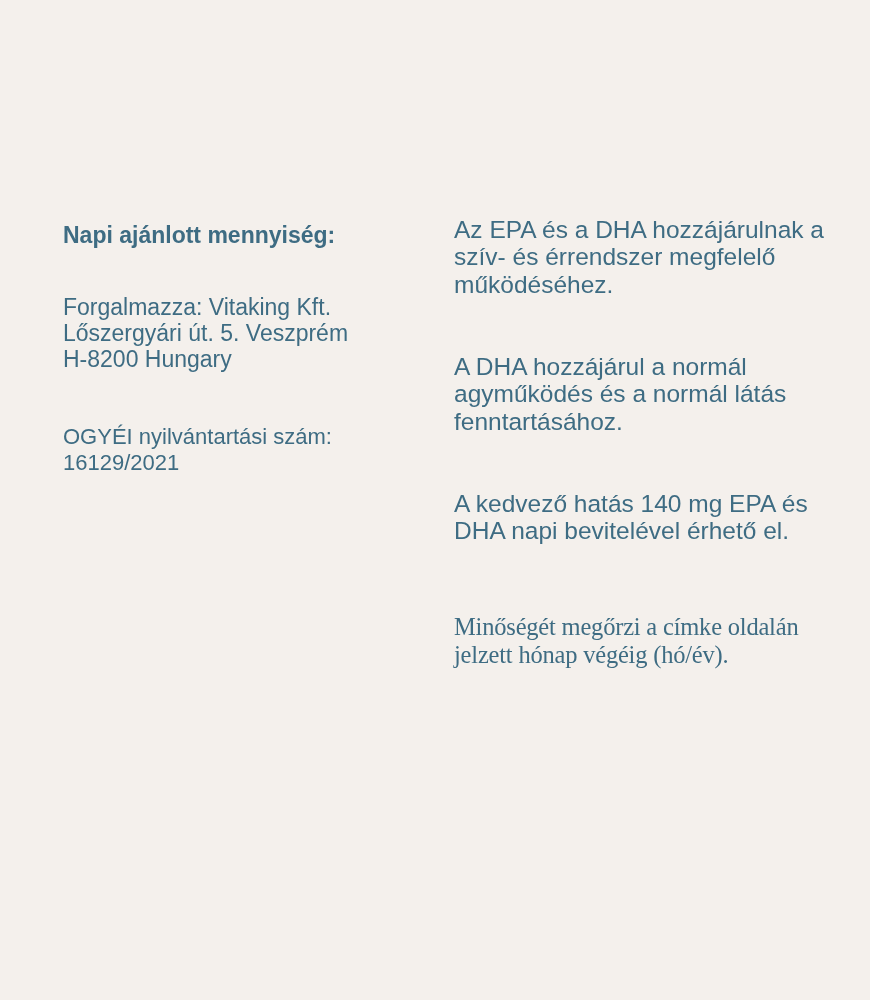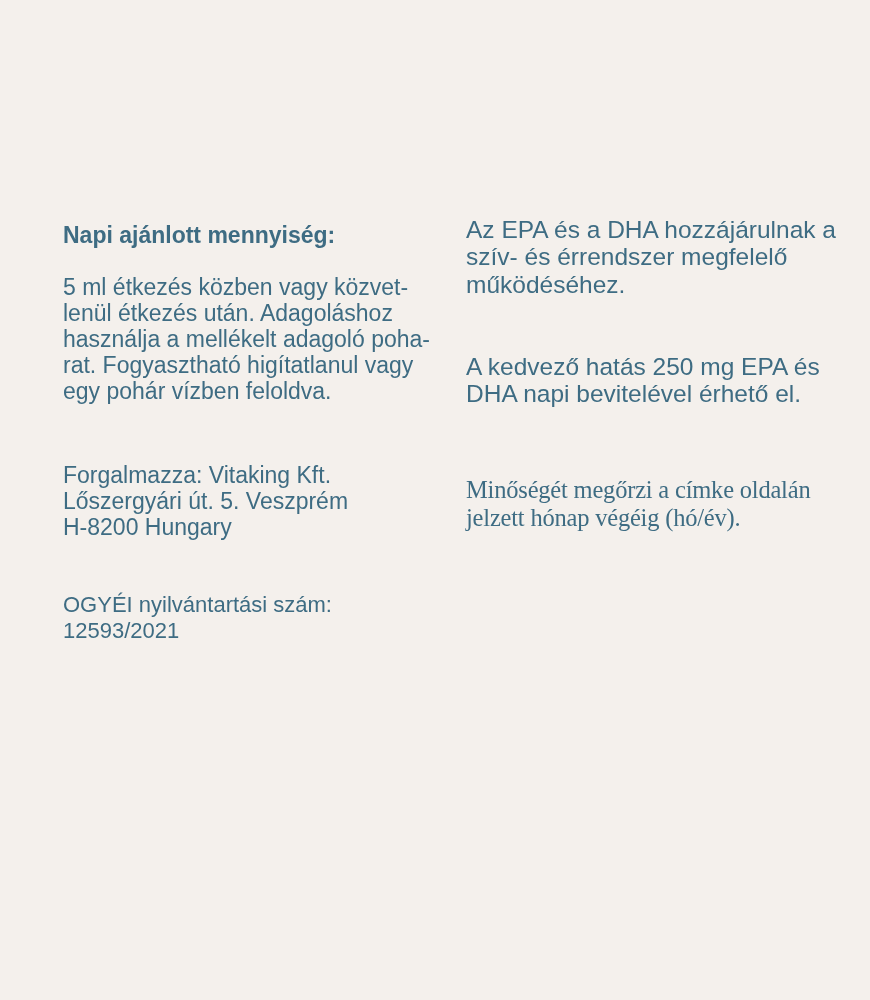--- a/index.html
+++ b/index.html
@@ -25,21 +25,21 @@
     white-space: pre-line;
   }
   .col-left {
     left: 63px;
     top: 196px;
     width: 372px;
     font-size: 23px;
     line-height: 26px;
   }
   .col-right {
-    left: 466px;
+    left: 454px;
     top: 188px;
     width: 396px;
     font-size: 24.5px;
     line-height: 27.5px;
   }
   .heading {
     font-weight: bold;
     white-space: pre-line;
   }
   .para {
@@ -58,34 +58,32 @@
     font-family: Liberation Serif, serif;
   }
 </style>
 </head>
 <body>
 
 <div class="label-sheet">
 
   <div class="col col-left">
     <div class="heading">Napi ajánlott mennyiség:</div>
-    <div class="para">5 ml étkezés közben vagy közvet-
-lenül étkezés után. Adagoláshoz
-használja a mellékelt adagoló poha-
-rat. Fogyasztható higítatlanul vagy
-egy pohár vízben feloldva.</div>
     <div class="para distributor">Forgalmazza: Vitaking Kft.
 Lőszergyári út. 5. Veszprém
 H-8200 Hungary</div>
-    <div class="para registration">OGYÉI nyilvántartási szám: 12593/2021</div>
+    <div class="para registration">OGYÉI nyilvántartási szám: 16129/2021</div>
   </div>
 
   <div class="col col-right">
     <div class="para">Az EPA és a DHA hozzájárulnak a
 szív- és érrendszer megfelelő
 működéséhez.</div>
-    <div class="para">A kedvező hatás 250 mg EPA és
+    <div class="para">A DHA hozzájárul a normál
+agyműködés és a normál látás
+fenntartásához.</div>
+    <div class="para">A kedvező hatás 140 mg EPA és
 DHA napi bevitelével érhető el.</div>
     <div class="para quality-note">Minőségét megőrzi a címke oldalán
 jelzett hónap végéig (hó/év).</div>
   </div>
 
 </div>
 
 </body></html>

